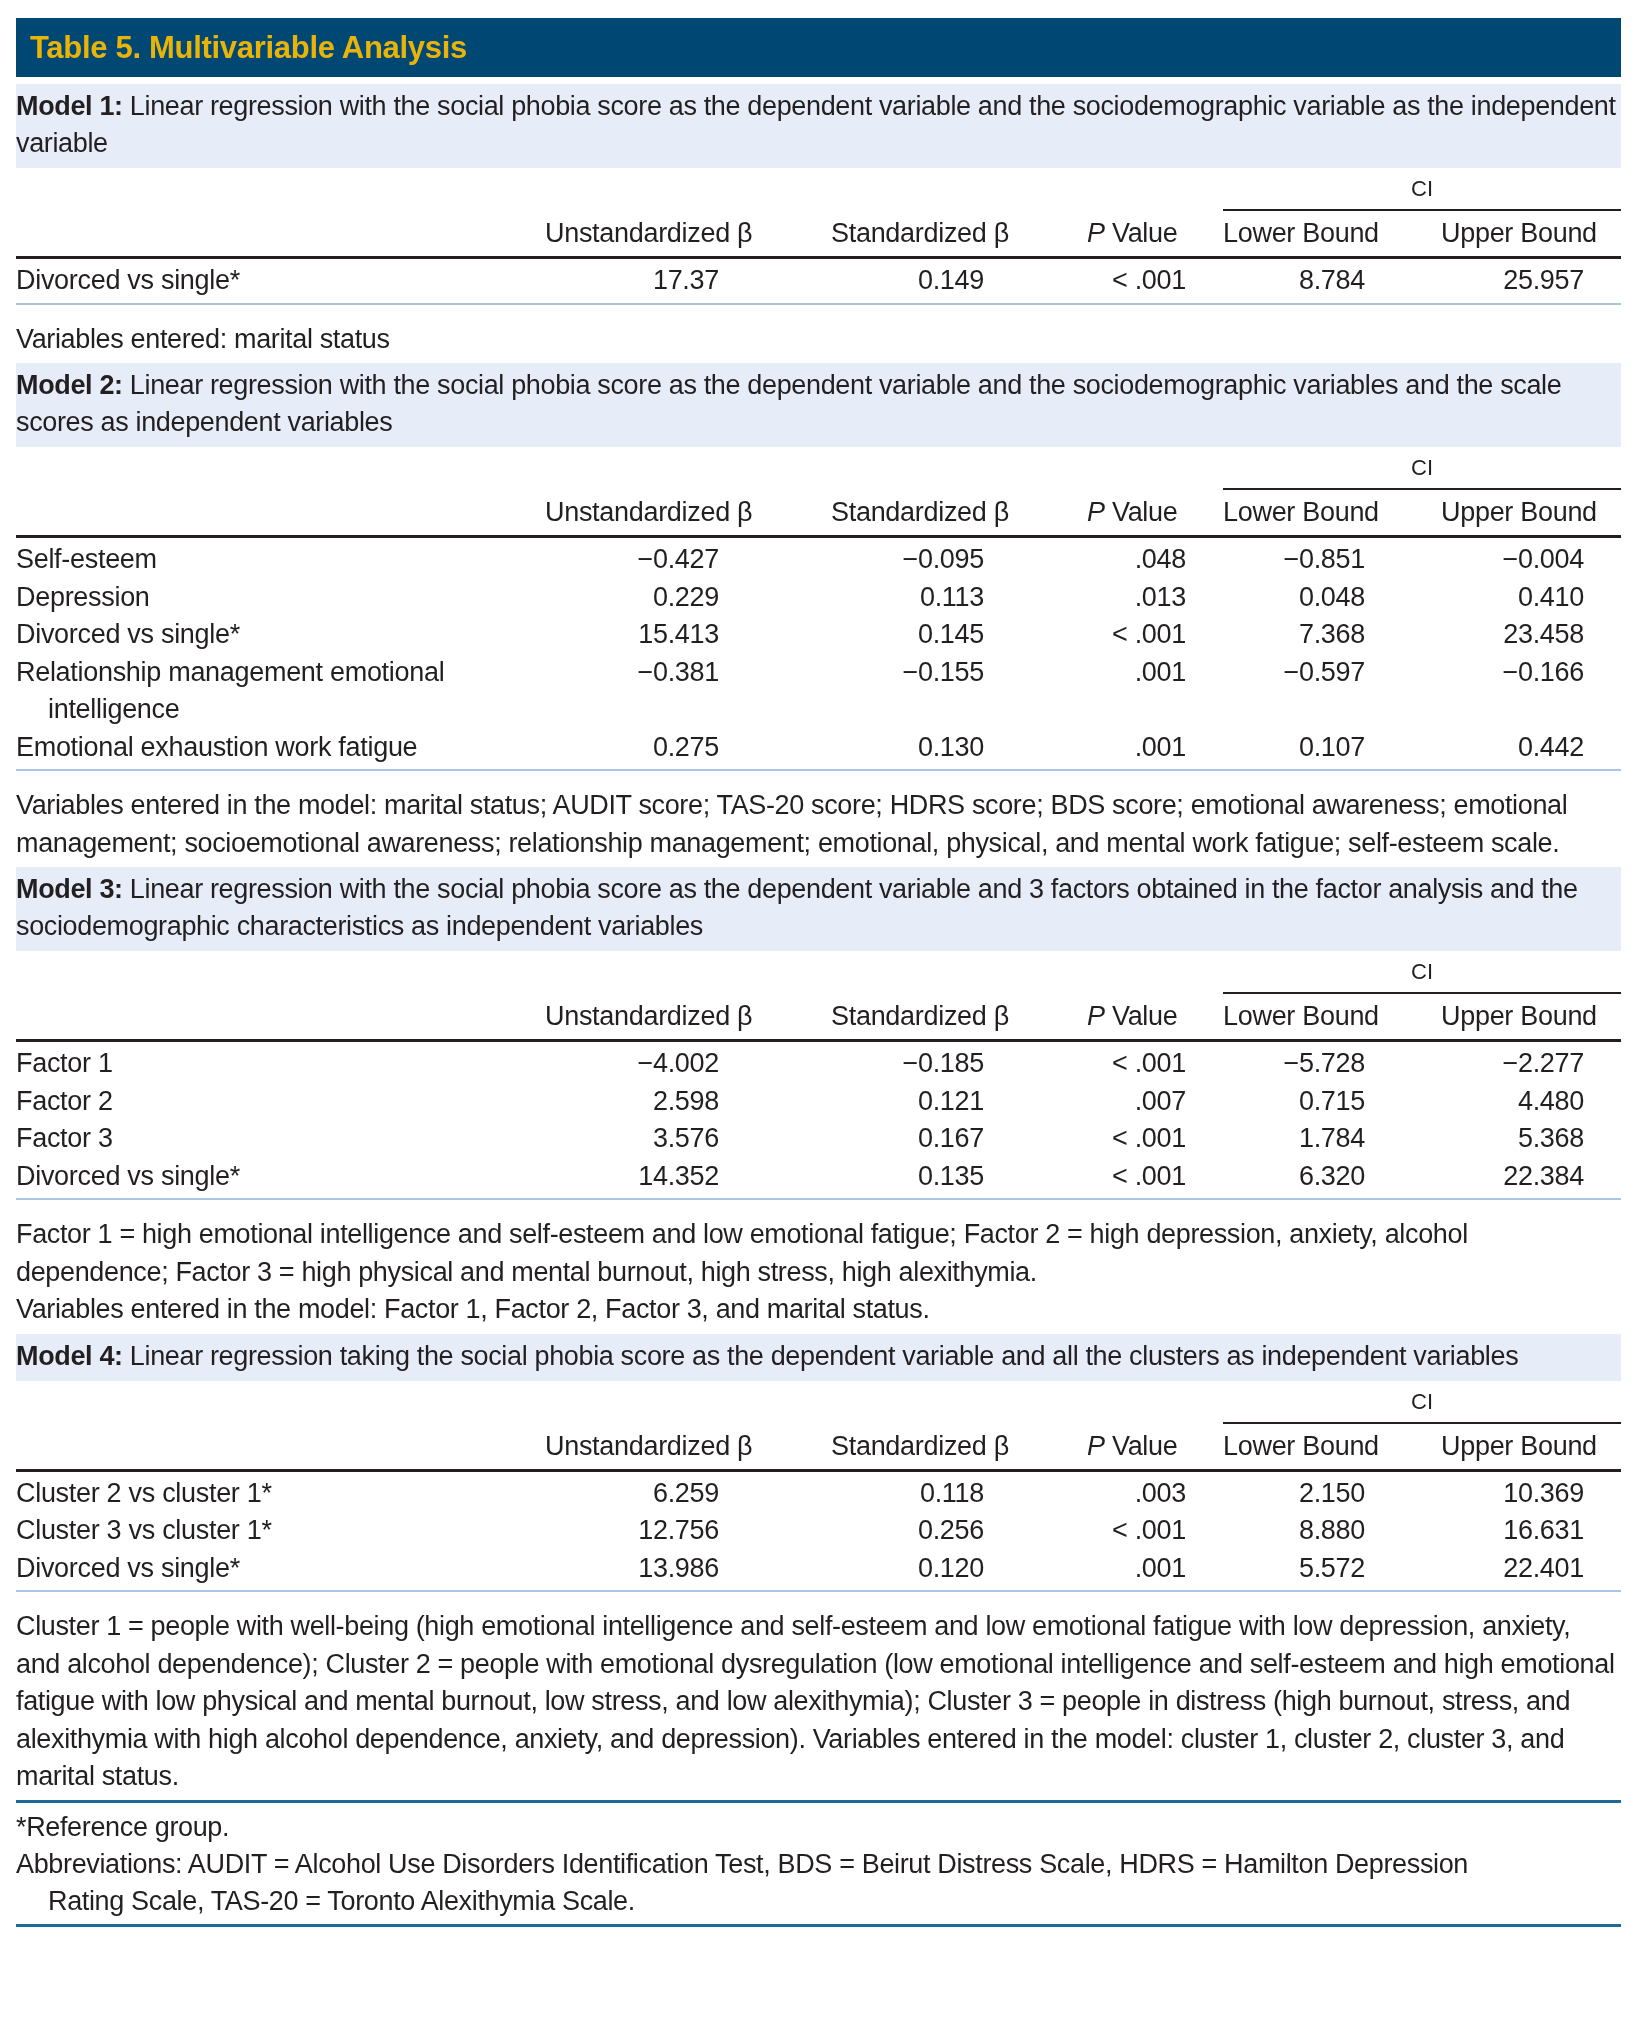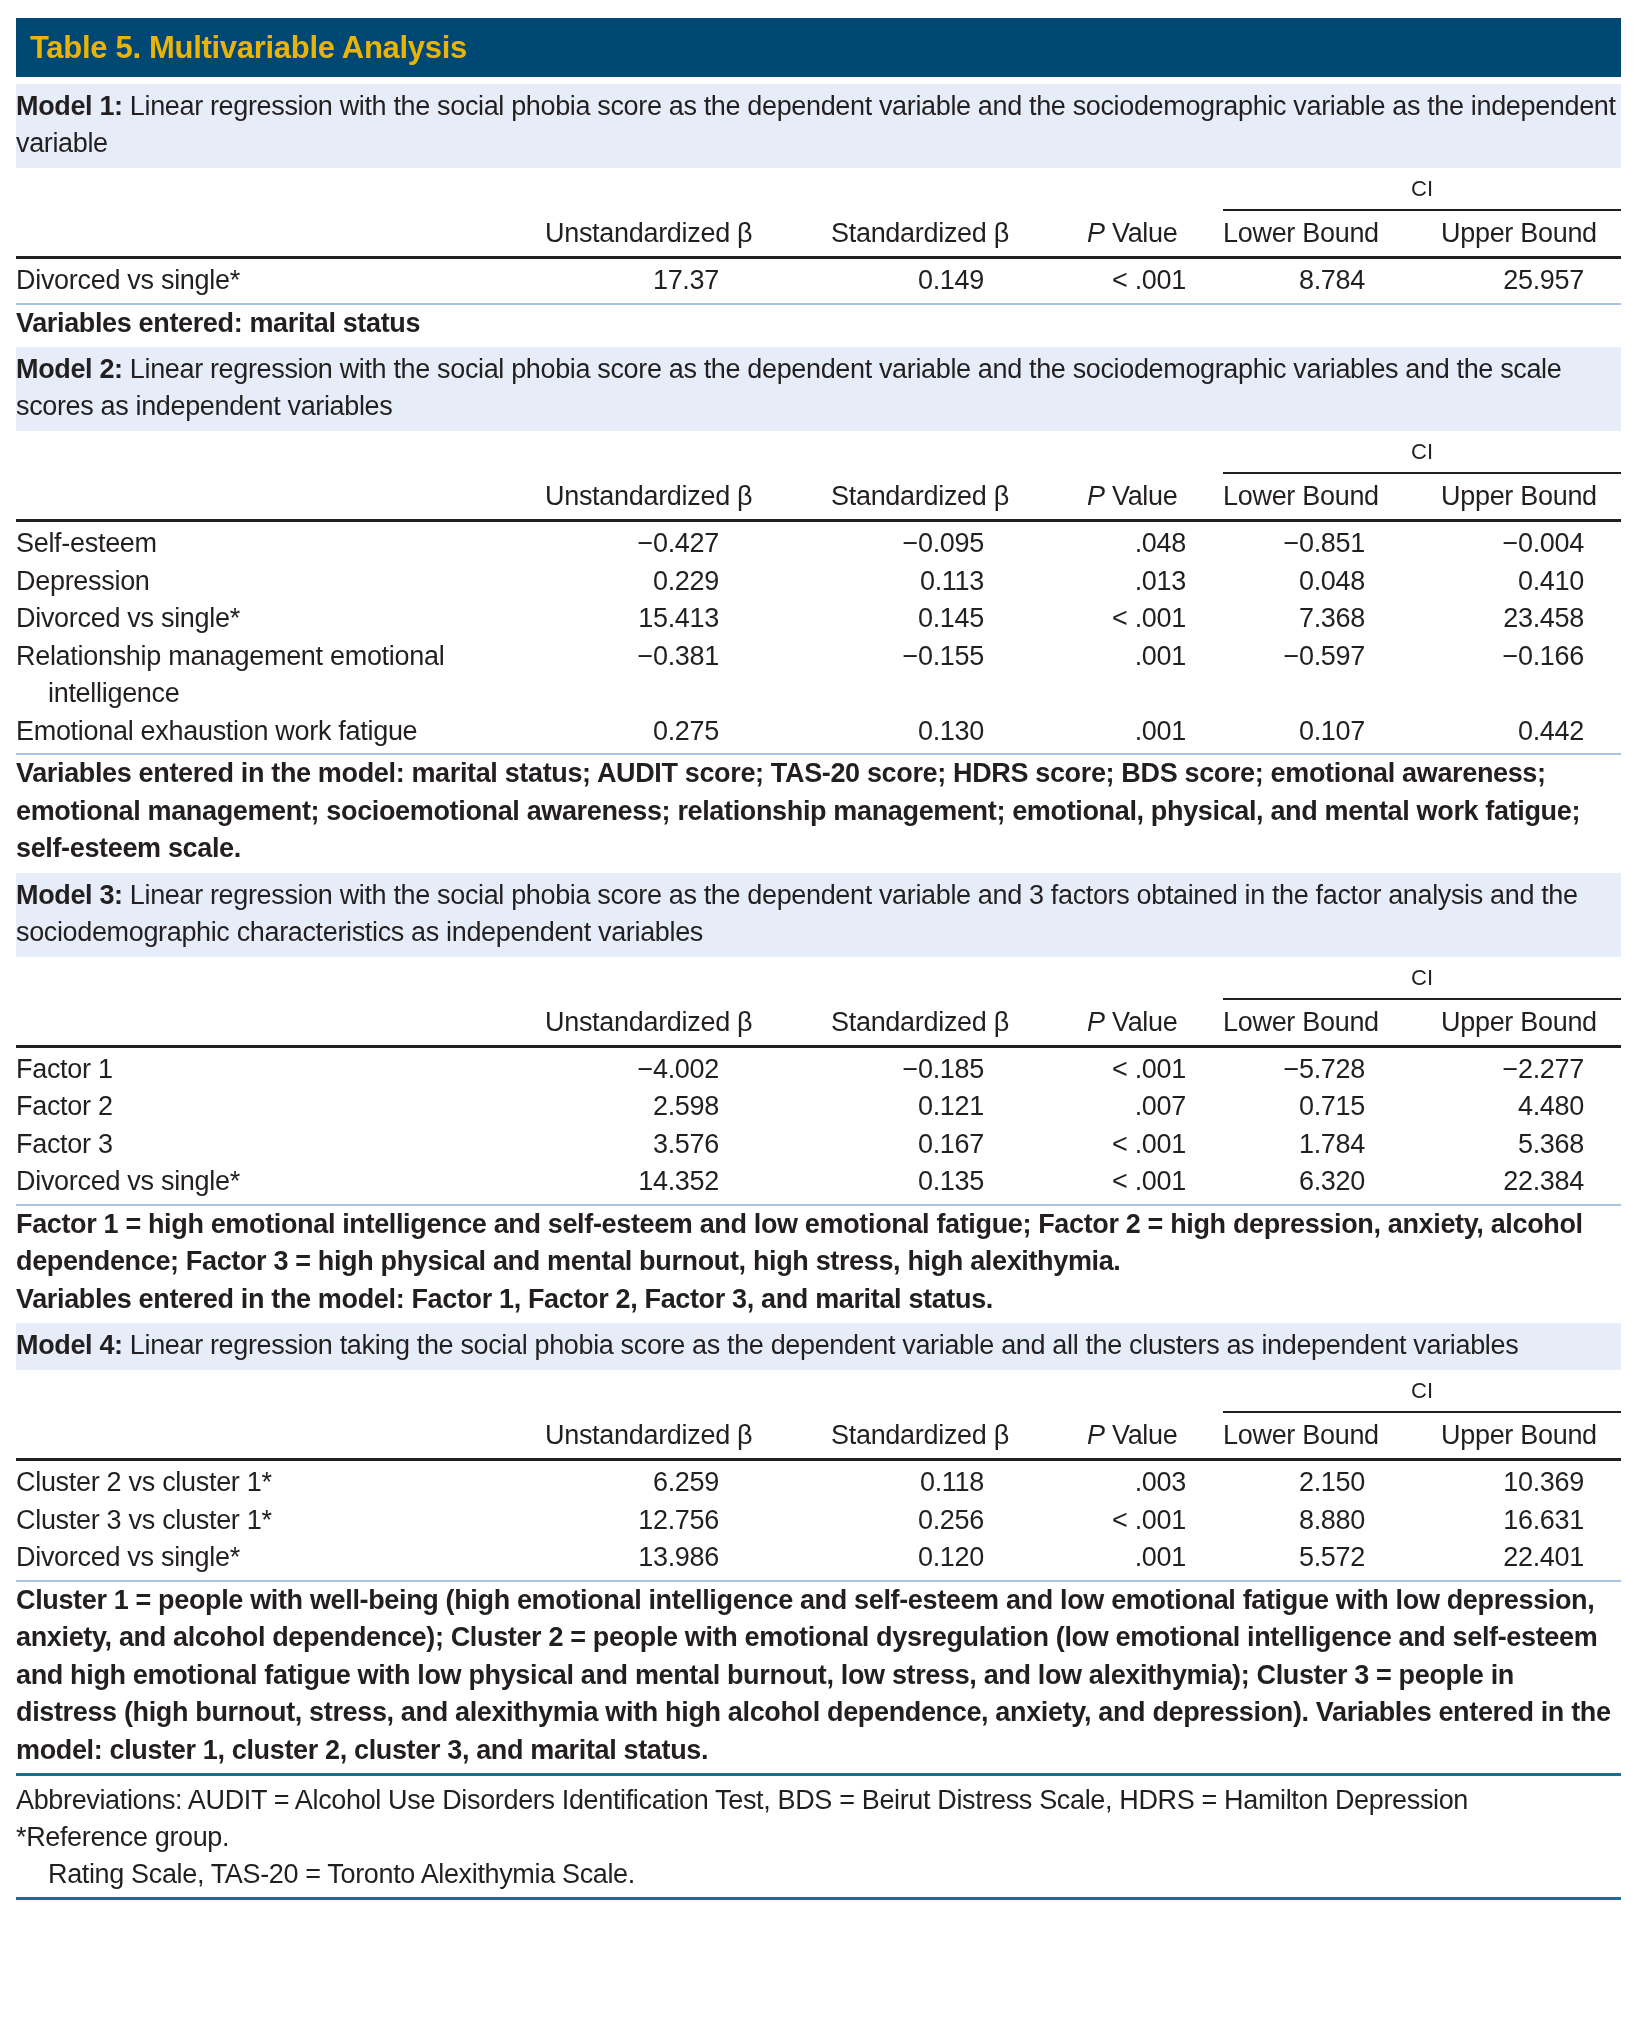--- a/index.html
+++ b/index.html
@@ -27,21 +27,21 @@
   .c-p { right: calc(1605px - 1170px); }
   .c-low { right: calc(1605px - 1349px); }
   .c-up { right: calc(1605px - 1568px); }
   .h-unstd { left: 529px; }
   .h-std { left: 815px; }
   .h-p { left: 1071px; }
   .h-low { left: 1207px; }
   .h-up { left: 1425px; text-align: right; }
   .h-p i { font-style: italic; }
   .rows { padding-top: 3px; padding-bottom: 3px; border-bottom: 2px solid #a9c4e4; }
-  .note { font-size: 27px; line-height: 37.5px; letter-spacing: -0.35px; padding-top: 0; font-weight: bold; }
+  .note { font-size: 27px; line-height: 37.5px; letter-spacing: -0.35px; padding-top: 16px; }
   .note p { margin: 0; }
   .dark-rule { border-top: 3px solid #1c6a96; margin-top: 4px; }
   .footer { font-size: 27px; line-height: 37px; letter-spacing: -0.35px; padding-top: 6px; padding-bottom: 4px; }
   .footer p { margin: 0; }
   .footer .indent { padding-left: 32px; }
   .bottom-rule { border-top: 3px solid #1c6a96; }
 </style>
 </head>
 <body>
 
@@ -237,18 +237,18 @@
           </div>
         </div>
     <div class="note">
           <p>Cluster 1 = people with well-being (high emotional intelligence and self-esteem and low emotional fatigue with low depression, anxiety, and alcohol dependence); Cluster 2 = people with emotional dysregulation (low emotional intelligence and self-esteem and high emotional fatigue with low physical and mental burnout, low stress, and low alexithymia); Cluster 3 = people in distress (high burnout, stress, and alexithymia with high alcohol dependence, anxiety, and depression). Variables entered in the model: cluster 1, cluster 2, cluster 3, and marital status.</p>
         </div>
   </section>
 </div>
 
   <div class="dark-rule"></div>
   <div class="footer">
+    <p>*Reference group.</p>
     <p>Abbreviations: AUDIT = Alcohol Use Disorders Identification Test, BDS = Beirut Distress Scale, HDRS = Hamilton Depression</p>
-    <p>*Reference group.</p>
     <p class="indent">Rating Scale, TAS-20 = Toronto Alexithymia Scale.</p>
   </div>
   <div class="bottom-rule"></div>
 </div>
 
 </body></html>

